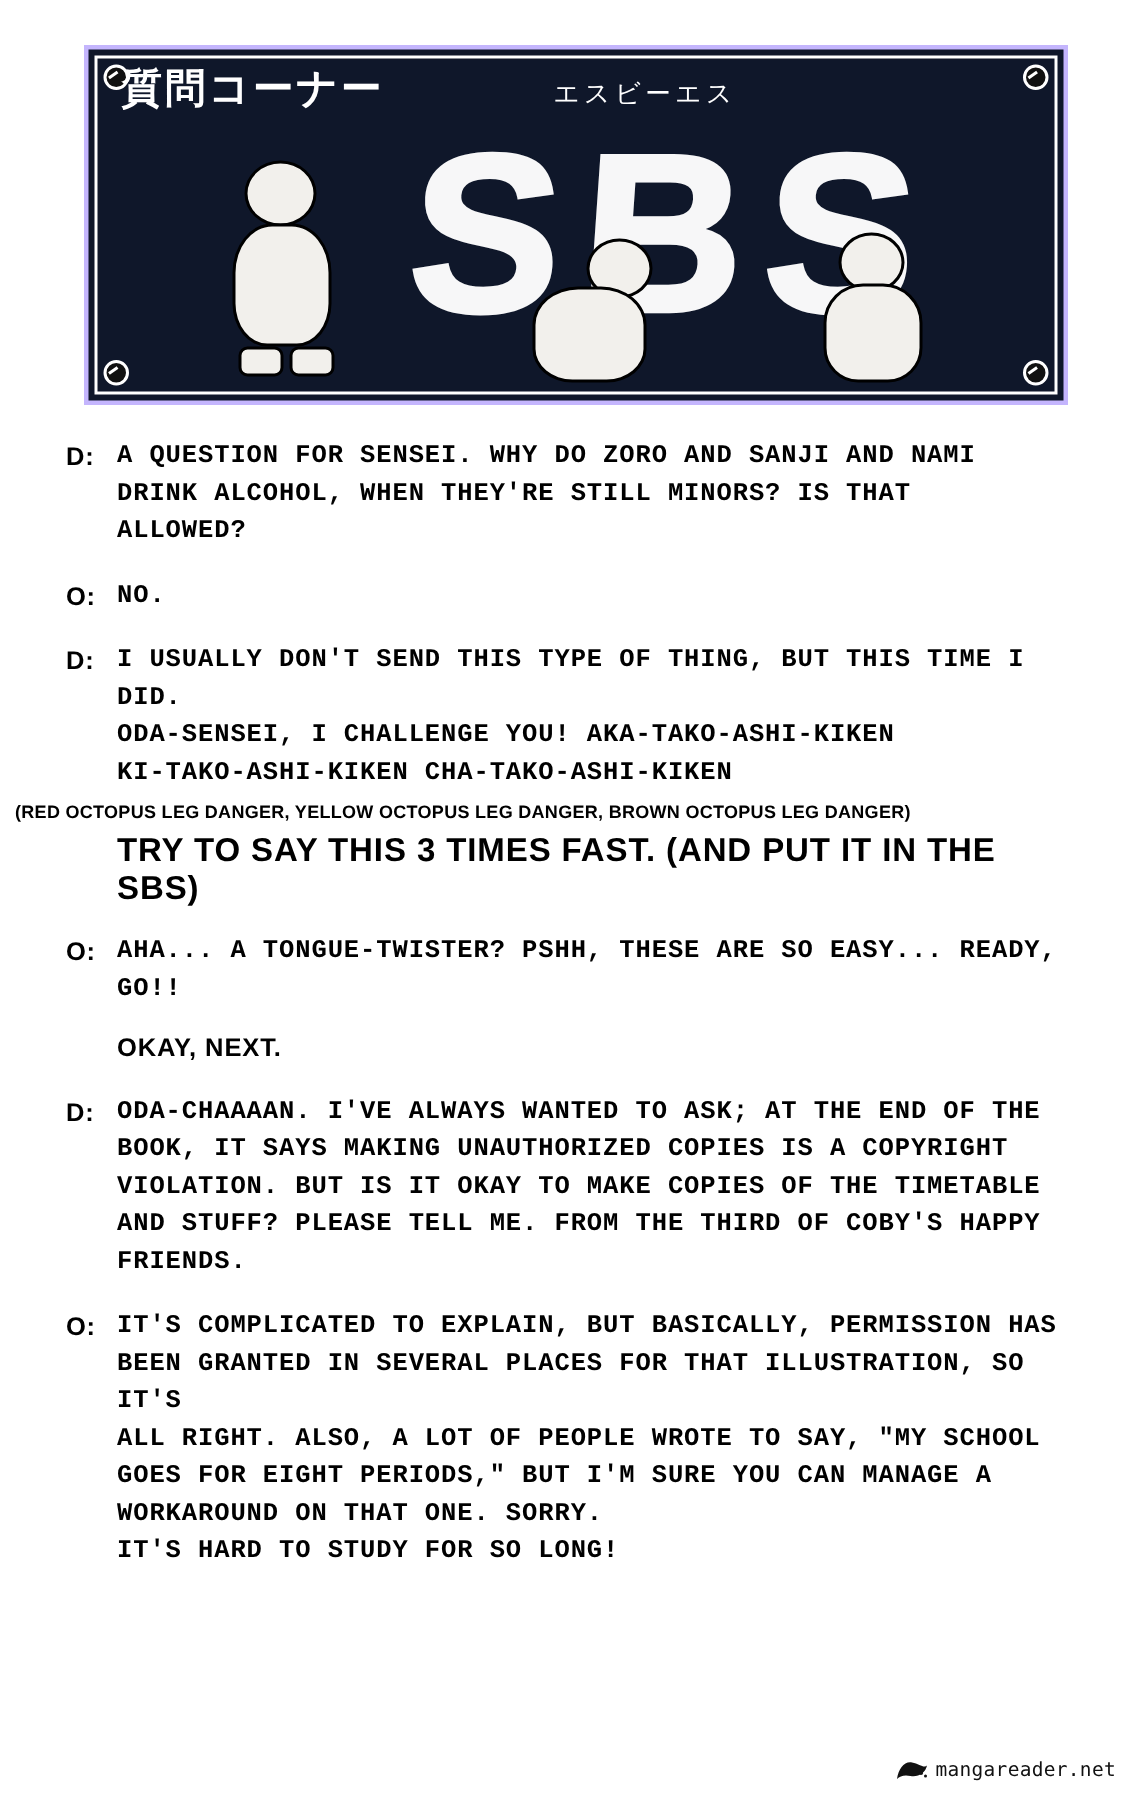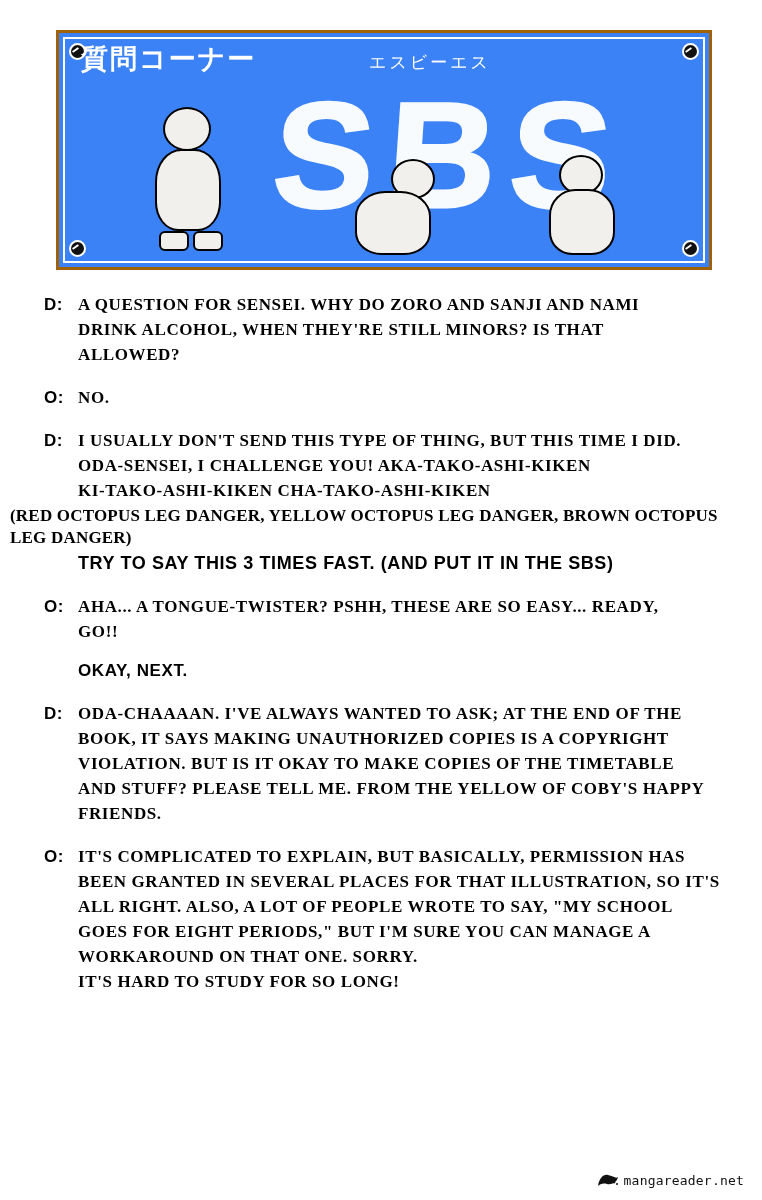--- a/index.html
+++ b/index.html
@@ -16,22 +16,22 @@
     overflow: hidden;
   }
 
   
   .banner {
     position: absolute;
     left: 56px;
     top: 30px;
     width: 650px;
     height: 234px;
-    background: #3b82f6;
-    border: 3px solid #a16207;
+    background: #0f172a;
+    border: 3px solid #c4b5fd;
     overflow: hidden;
   }
   .banner-inner {
     position: absolute;
     inset: 4px;
     border: 2px solid #ffffff;
   }
 
   
   .screw {
@@ -133,30 +133,30 @@
   .marker {
     flex: 0 0 34px;
     font-family: "Liberation Sans", sans-serif;
     font-size: 17px;
     font-weight: bold;
     letter-spacing: 0.5px;
     line-height: 25px;
   }
   .text {
     flex: 1 1 auto;
-    font-family: Liberation Serif, serif;
+    font-family: Liberation Mono, monospace;
     font-size: 17px;
     font-weight: bold;
     line-height: 25px;
     letter-spacing: 0.6px;
     white-space: pre-line;
   }
   .sub-small {
-    font-family: Liberation Serif, serif;
-    font-size: 17px;
+    font-family: Liberation Sans, sans-serif;
+    font-size: 12px;
     font-weight: bold;
     letter-spacing: 0.2px;
     line-height: 22px;
     margin-top: 2px;
     margin-left: -34px;
   }
   .sub-indent {
     margin-left: 0px;
     margin-top: 2px;
   }
@@ -170,21 +170,21 @@
     margin-top: 2px;
   }
   .after-shout {
     font-size: 17px;
     font-weight: bold;
     line-height: 24px;
     letter-spacing: 0.6px;
     margin-top: 15px;
   }
   .tail {
-    font-size: 18px;
+    font-size: 22px;
     font-weight: bold;
     line-height: 25px;
     letter-spacing: 0.6px;
   }
 
   
   .footer {
     position: absolute;
     right: 18px;
     bottom: 12px;
@@ -268,21 +268,21 @@
     </div>
     <div class="after-shout" style="margin-left:34px;">OKAY, NEXT.</div>
   </div>
 
   <div class="block">
     <div class="row">
       <div class="marker">D:</div>
       <div class="text">ODA-CHAAAAN. I'VE ALWAYS WANTED TO ASK; AT THE END OF THE
 BOOK, IT SAYS MAKING UNAUTHORIZED COPIES IS A COPYRIGHT
 VIOLATION. BUT IS IT OKAY TO MAKE COPIES OF THE TIMETABLE
-AND STUFF? PLEASE TELL ME. FROM THE YELLOW OF COBY'S HAPPY
+AND STUFF? PLEASE TELL ME. FROM THE THIRD OF COBY'S HAPPY
 FRIENDS.</div>
     </div>
   </div>
 
   <div class="block">
     <div class="row">
       <div class="marker">O:</div>
       <div class="text">IT'S COMPLICATED TO EXPLAIN, BUT BASICALLY, PERMISSION HAS
 BEEN GRANTED IN SEVERAL PLACES FOR THAT ILLUSTRATION, SO IT'S
 ALL RIGHT. ALSO, A LOT OF PEOPLE WROTE TO SAY, "MY SCHOOL

